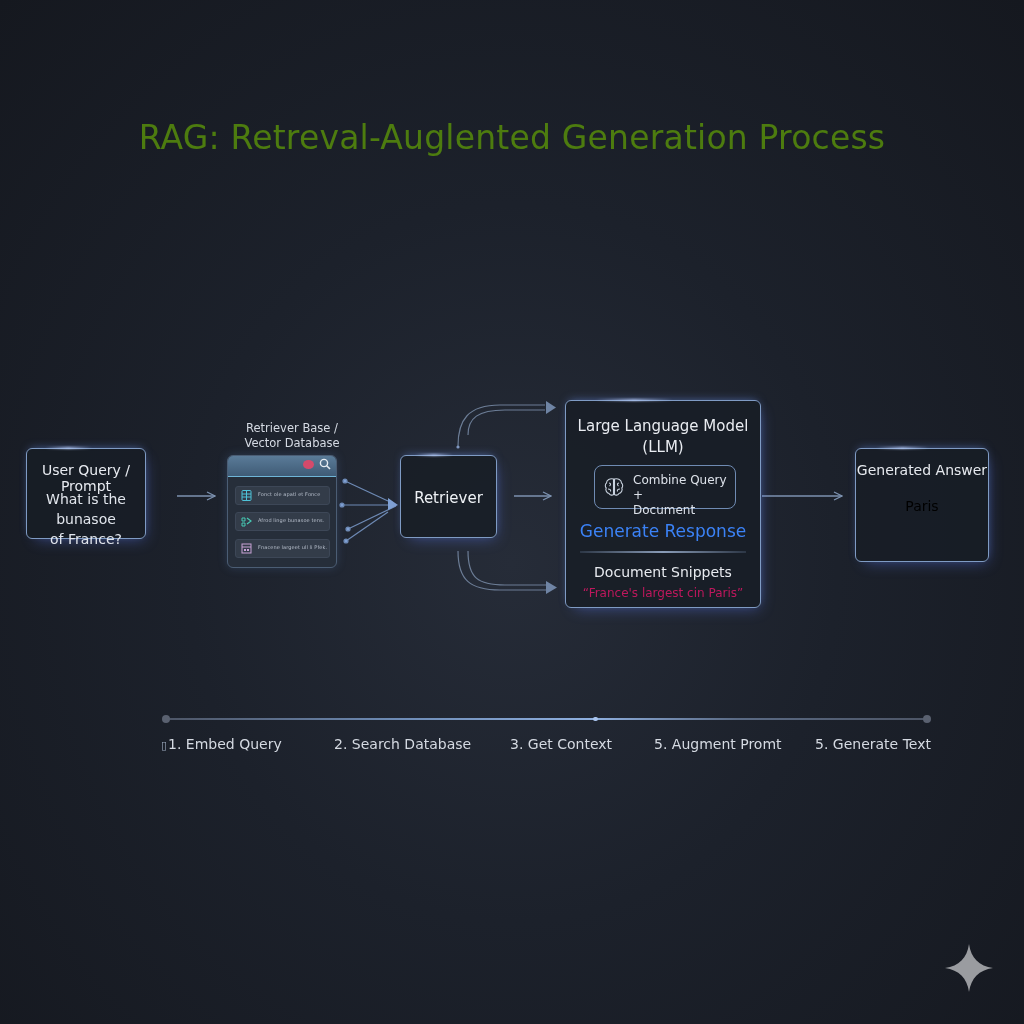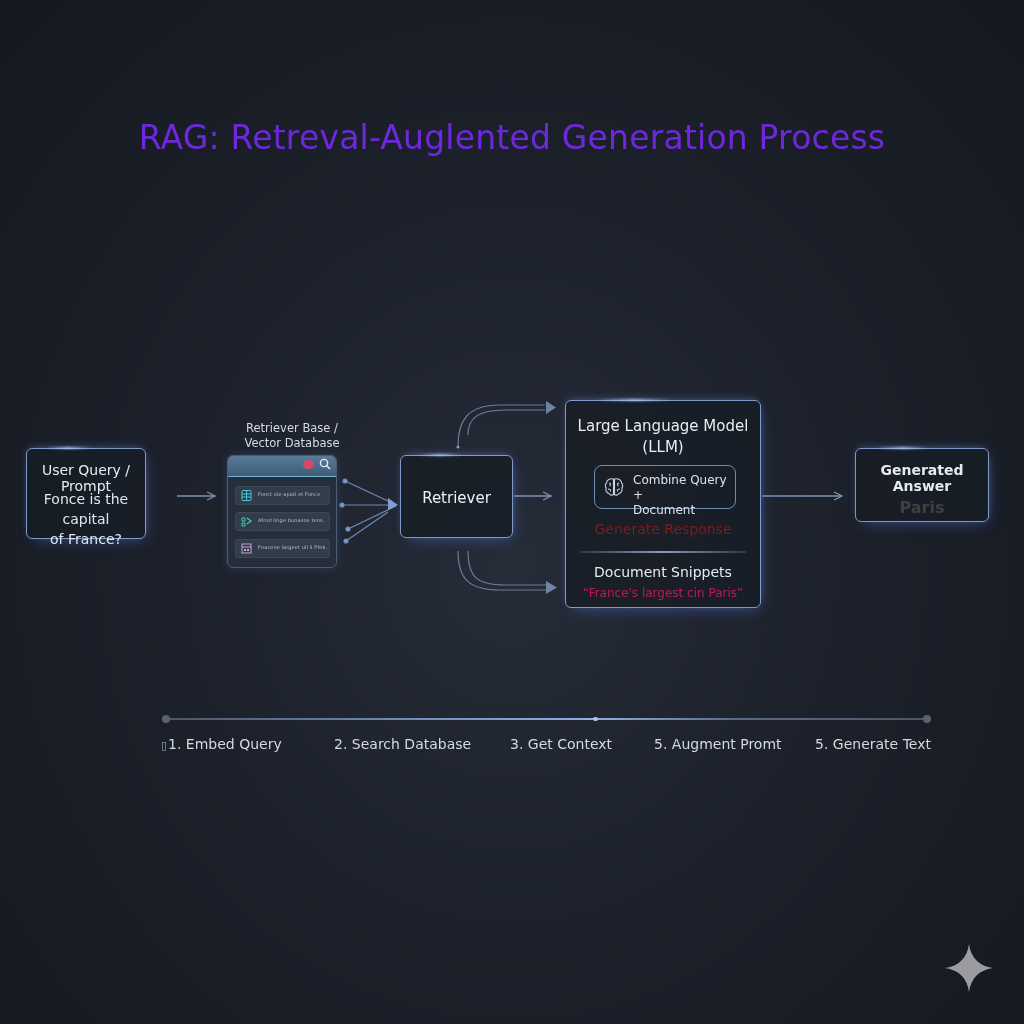--- a/index.html
+++ b/index.html
@@ -4,21 +4,21 @@
 <style>
   html, body { margin:0; padding:0; }
   body {
     width:1024px; height:1024px; overflow:hidden; position:relative;
     background: radial-gradient(ellipse at 50% 55%, #262c38 0%, #1c212b 45%, #15181f 100%);
     font-family: "DejaVu Sans", "Liberation Sans", sans-serif;
     color:#e6e9ef;
   }
   .title {
     position:absolute; left:0; width:1024px; top:118px; text-align:center;
-    font-size:33px; color:#6d28d9; letter-spacing:0.2px;
+    font-size:33px; color:#4d7c0f; letter-spacing:0.2px;
   }
   .box {
     position:absolute; border:1.5px solid #7f9bc4; border-radius:6px;
     background: rgba(24,29,38,0.85);
     box-shadow: 0 -3px 10px -4px rgba(120,160,255,0.55), 4px 6px 14px -6px rgba(100,130,255,0.45);
     box-sizing:border-box;
   }
   .box .glowtop {
     position:absolute; top:-2px; left:15%; width:40%; height:2px;
     background: linear-gradient(90deg, rgba(140,170,255,0), rgba(190,210,255,0.9), rgba(140,170,255,0));
@@ -42,42 +42,42 @@
   #kb .dot { position:absolute; right:22px; top:4px; width:11px; height:9px; border-radius:50%; background:#d54a6b; }
   #kb .mag { position:absolute; right:5px; top:2px; width:12px; height:12px; }
   #kb .doc {
     position:absolute; left:7px; width:95px; height:19px; border-radius:3px;
     background:#333c49; border:1px solid #3d4757; box-sizing:border-box;
   }
   #kb .doc .ic { position:absolute; left:5px; top:3px; width:11px; height:11px; font-size:10px; line-height:11px; text-align:center; }
   #kb .doc .tx { position:absolute; left:22px; top:4px; font-size:5px; color:#b7bfcc; white-space:nowrap; letter-spacing:0.1px; }
 
   
-  #retriever { left:400px; top:455px; width:113px; height:83px; }
+  #retriever { left:400px; top:455px; width:97px; height:83px; }
   #retriever .h { top:33px; font-size:15px; color:#eef1f5; }
 
   
   #llm { left:565px; top:400px; width:196px; height:208px; }
   #llm .h { top:15px; font-size:15px; line-height:21px; color:#e9ecf1; }
   #llm .inner {
     position:absolute; left:28px; top:64px; width:142px; height:44px; border:1.3px solid #6f8bb3;
     border-radius:8px; box-sizing:border-box;
   }
   #llm .inner .brain { position:absolute; left:8px; top:10px; width:22px; height:22px; }
   #llm .inner .lbl { position:absolute; left:38px; top:7px; font-size:12px; line-height:15px; color:#dde2ea; }
-  #llm .gen { top:120px; font-size:14px; color:#7f1d1d; }
+  #llm .gen { top:120px; font-size:17px; color:#3b82f6; }
   #llm .sep { position:absolute; left:14px; right:14px; top:150px; height:1.5px;
     background: linear-gradient(90deg, rgba(90,110,140,0.3), rgba(150,170,200,0.9), rgba(90,110,140,0.3)); }
   #llm .snip { top:163px; font-size:14px; color:#e8ebf0; }
   #llm .quote { top:185px; font-size:12px; color:#be185d; }
 
   
-  #answer { left:855px; top:448px; width:134px; height:74px;font-weight:bold; }
+  #answer { left:855px; top:448px; width:134px; height:114px; }
   #answer .h { top:13px; font-size:14px; color:#e6e9ee; }
-  #answer .b { top:49px; font-size:16px; color:#404040; }
+  #answer .b { top:49px; font-size:14px; color:#000000; }
 
   svg.conn { position:absolute; left:0; top:0; width:1024px; height:1024px; pointer-events:none; }
 
   
   .timeline { position:absolute; left:166px; width:762px; top:718px; height:2px;
     background: linear-gradient(90deg, #4d5566 0%, #6d8bb5 30%, #8fb0e0 56%, #5a6a84 75%, #4d5566 100%); }
   .tl-dot { position:absolute; top:715px; width:8px; height:8px; border-radius:50%; background:#5a6170; }
   .tl-mid { position:absolute; left:593px; top:717px; width:5px; height:4px; background:#a9c4ee; border-radius:2px; }
   .step { position:absolute; top:736px; font-size:14px; color:#d5dae2; white-space:nowrap; }
 
@@ -127,21 +127,21 @@
     <path d="M546 581 L557 587.5 L546 594 Z" fill="#6f84a4" stroke="none"></path>
   </g>
 
   <line x1="762" y1="496" x2="842" y2="496" stroke="#7d92b0" stroke-width="1.3" marker-end="url(#arrOpen)"></line>
 </svg>
 
 <div class="box" id="query">
   <div class="glowtop"></div>
   <div class="t h">User Query / Prompt</div>
   <div class="t b">
-    <div>Fonce is the capital</div>
+    <div>What is the bunasoe</div>
     <div>of France?</div>
   </div>
 </div>
 
 <div class="kb-label">
   <div>Retriever Base /</div>
   <div>Vector Database</div>
 </div>
 <div id="kb">
   <div class="bar">

